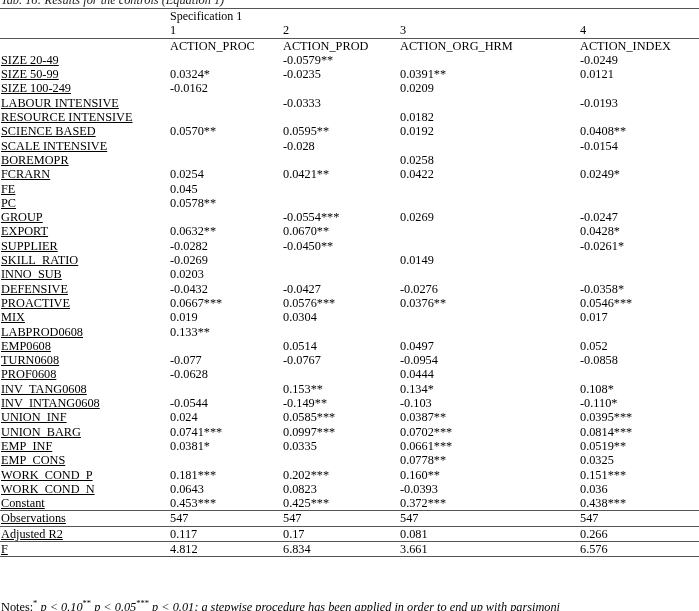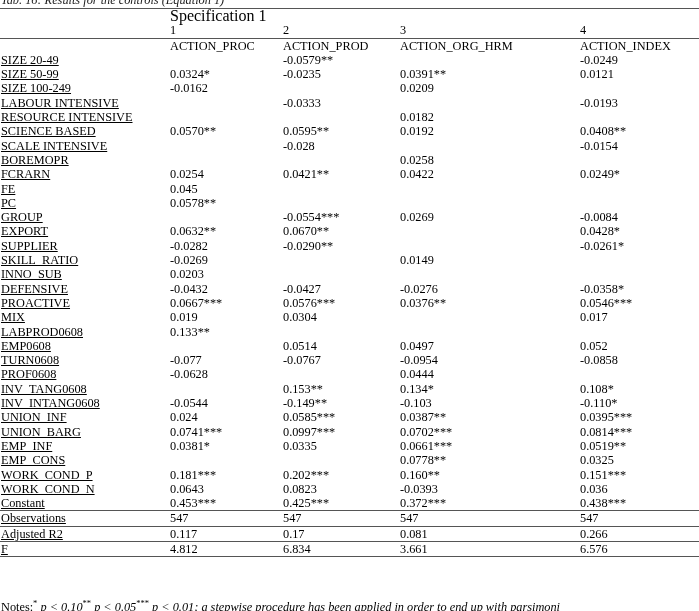--- a/index.html
+++ b/index.html
@@ -62,21 +62,21 @@
   col.c2 { width: 117px; }
   col.c3 { width: 180px; }
   col.c4 { width: 119px; }
 
   
   tr.rule-top > td { border-top: 1.1px solid #555; }
   tr.rule-bot > td { border-bottom: 1.1px solid #555; }
 
   .spec-head {
     text-align: center;
-    font-size: 16px;
+    font-size: 12px;
   }
   .num-head {
     text-align: center;
     font-size: 12.3px;
   }
   .var-head {
     text-align: left;
     font-size: 12.3px;
     padding-left: 1px !important;
   }
@@ -212,33 +212,33 @@
           <td class="val">0.0578**</td>
           <td class="val"></td>
           <td class="val"></td>
           <td class="val"></td>
         </tr>
         <tr>
           <td class="lbl">GROUP</td>
           <td class="val"></td>
           <td class="val">-0.0554***</td>
           <td class="val">0.0269</td>
-          <td class="val">-0.0084</td>
+          <td class="val">-0.0247</td>
         </tr>
         <tr>
           <td class="lbl">EXPORT</td>
           <td class="val">0.0632**</td>
           <td class="val">0.0670**</td>
           <td class="val"></td>
           <td class="val">0.0428*</td>
         </tr>
         <tr>
           <td class="lbl">SUPPLIER</td>
           <td class="val">-0.0282</td>
-          <td class="val">-0.0290**</td>
+          <td class="val">-0.0450**</td>
           <td class="val"></td>
           <td class="val">-0.0261*</td>
         </tr>
         <tr>
           <td class="lbl">SKILL_RATIO</td>
           <td class="val">-0.0269</td>
           <td class="val"></td>
           <td class="val">0.0149</td>
           <td class="val"></td>
         </tr>

